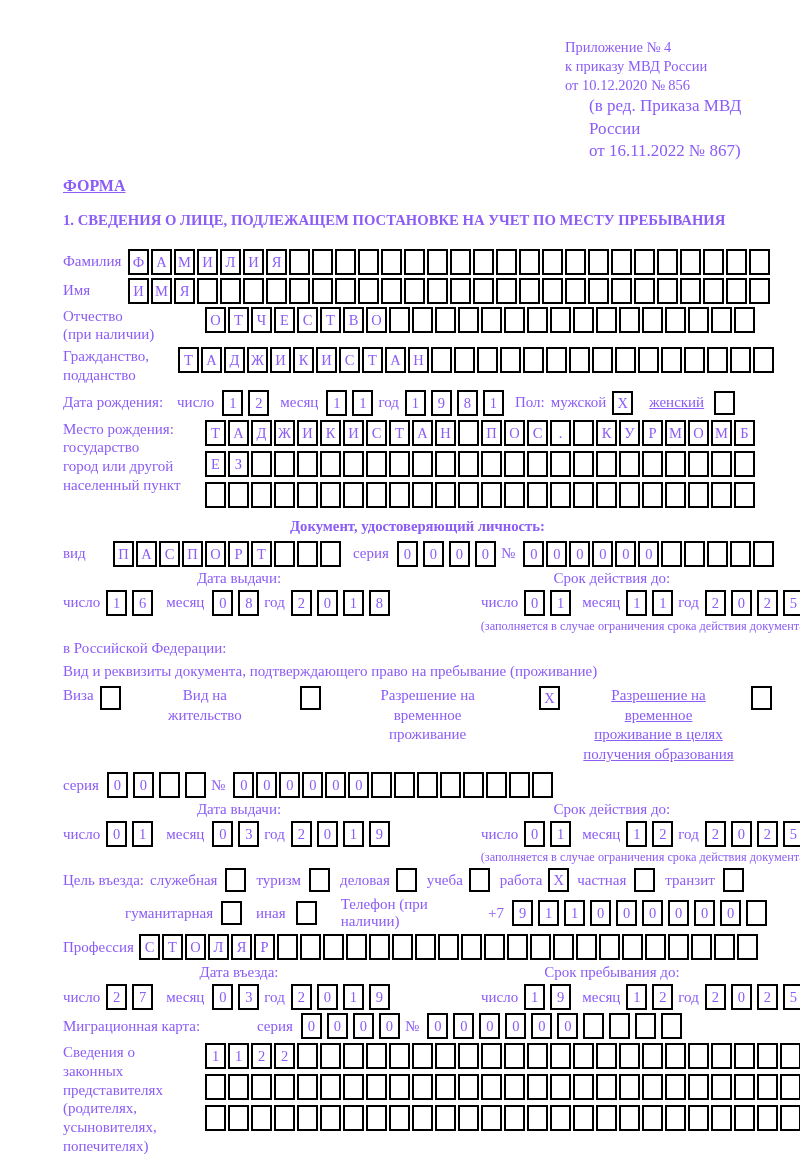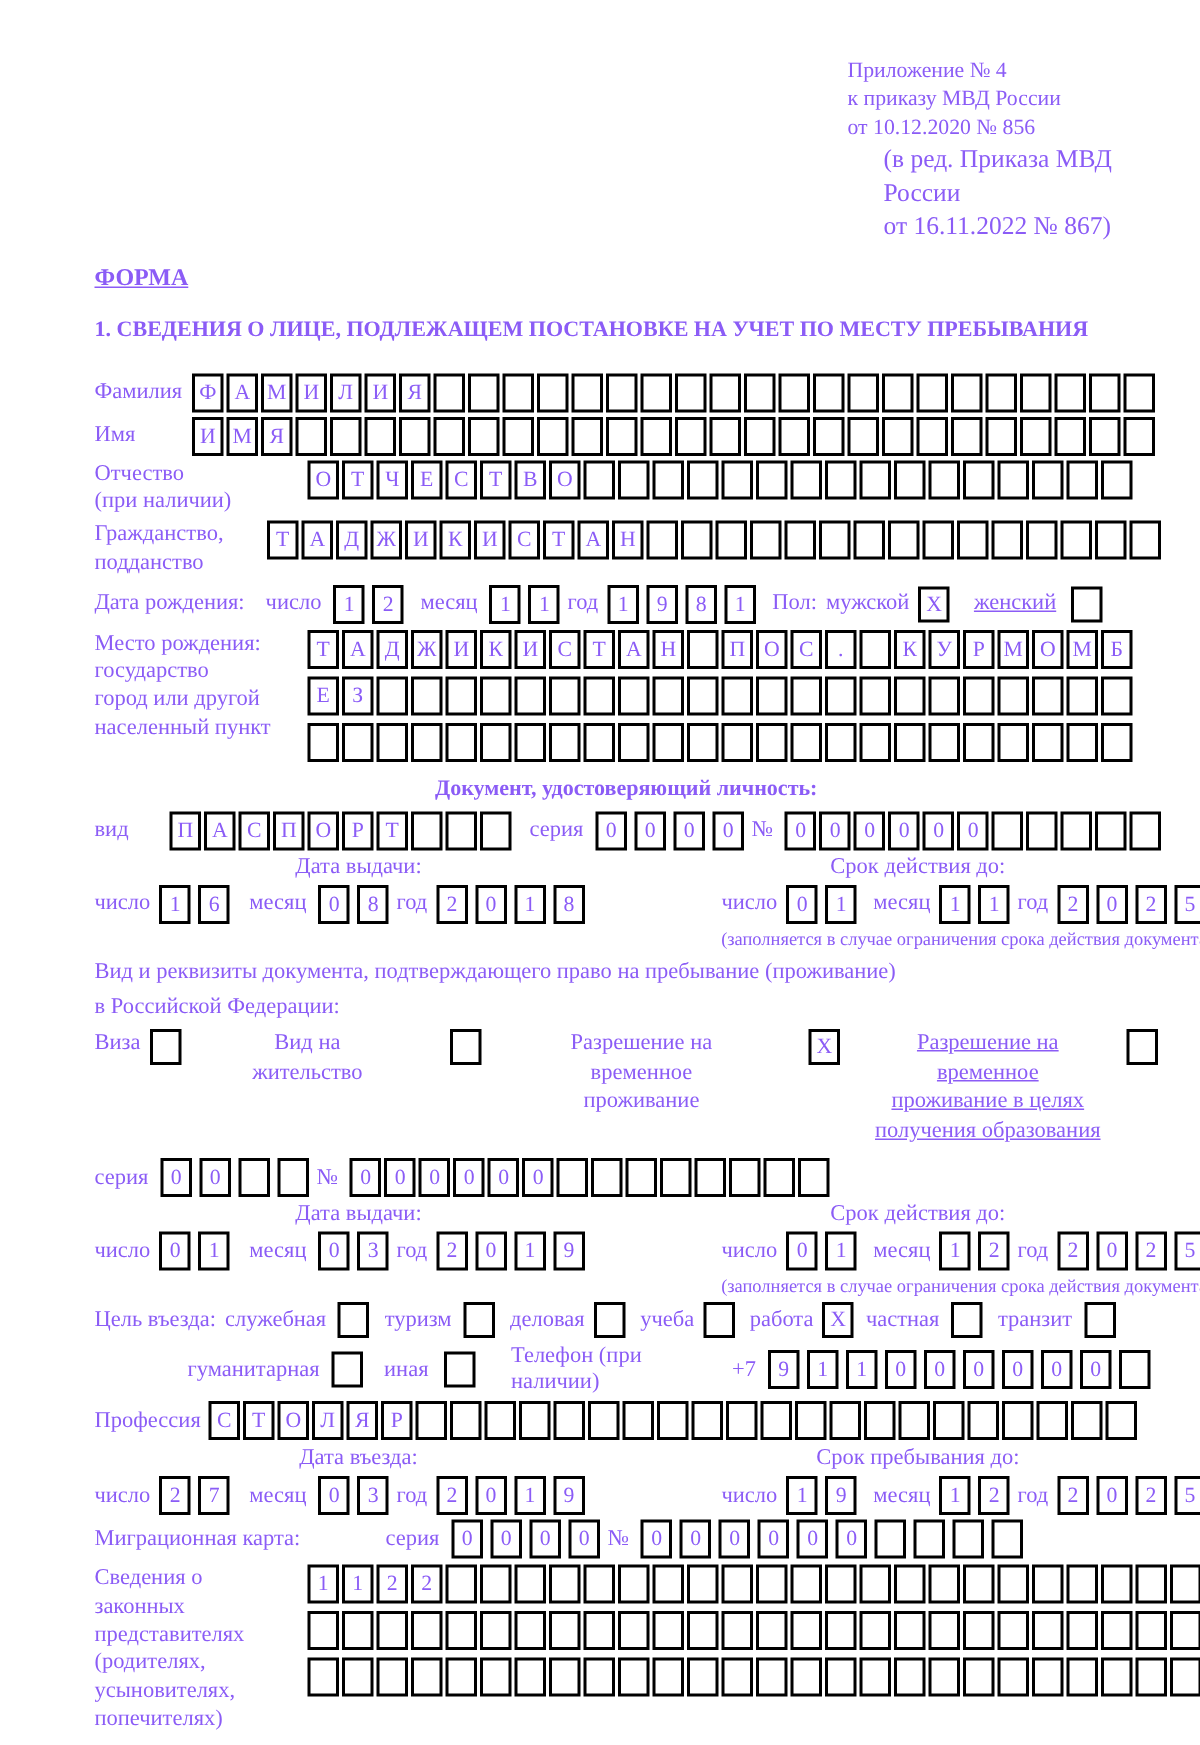--- a/index.html
+++ b/index.html
@@ -405,22 +405,22 @@
             <span class="cell dcell">2</span>
             <span class="cell dcell">0</span>
             <span class="cell dcell">2</span>
             <span class="cell dcell">5</span>
           </span>
       </div>
       <div class="fine">(заполняется в случае ограничения срока действия документа)</div>
     </div>
   </div>
 
+  <div class="intro">в Российской Федерации:</div>
   <div class="intro">Вид и реквизиты документа, подтверждающего право на пребывание (проживание)</div>
-  <div class="intro">в Российской Федерации:</div>
 
   <div class="frow top" style="margin-top:3px">
     <div class="opt">
       <span class="optlbl">Виза</span>
       <span class="cbox ml6"></span>
     </div>
     <div class="opt ml24">
       <span class="optlbl">Вид на жительство</span>
       <span class="cbox ml16"></span>
     </div>

